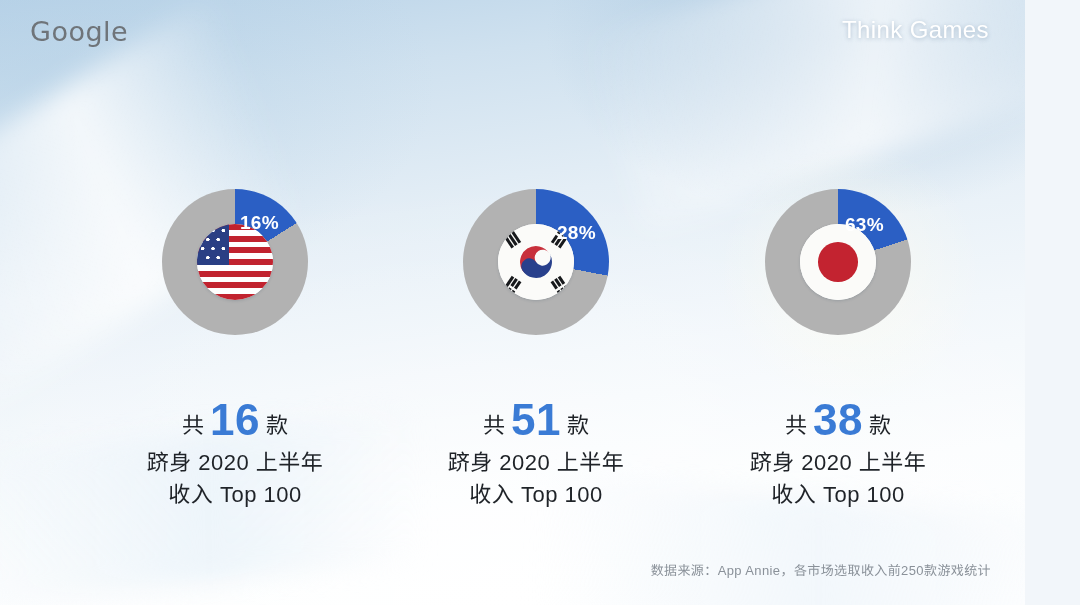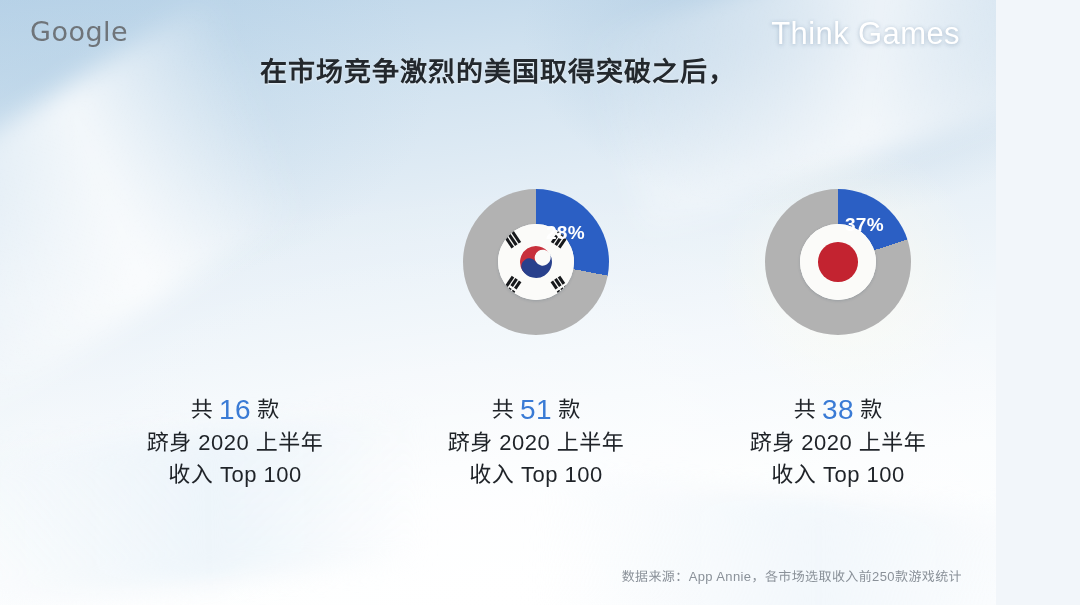--- a/index.html
+++ b/index.html
@@ -8,20 +8,21 @@
     font-family:"Liberation Sans","DejaVu Sans",sans-serif;
     background:#f2f6fa;
   }
   #slide{
     position:relative;width:996px;height:605px;overflow:hidden;
     background:
       radial-gradient(ellipse 420px 260px at 82% 6%, rgba(150,185,215,0.55) 0%, rgba(150,185,215,0) 70%),
       radial-gradient(ellipse 520px 300px at 6% 14%, rgba(175,205,228,0.40) 0%, rgba(175,205,228,0) 72%),
       radial-gradient(ellipse 700px 420px at 50% 100%, rgba(255,255,255,0.95) 0%, rgba(255,255,255,0.25) 60%, rgba(255,255,255,0) 100%),
       linear-gradient(172deg,#b9d3e8 0%,#cfe1ef 16%,#e4eef6 36%,#f2f7fb 58%,#fbfdfe 78%,#ffffff 100%);
+    padding-left: 29px;
   }
   
   .wisp{position:absolute;pointer-events:none;filter:blur(12px);}
   .wisp1{left:600px;top:-60px;width:620px;height:200px;
     background:linear-gradient(115deg,rgba(255,255,255,0) 0%,rgba(255,255,255,0.75) 45%,rgba(255,255,255,0) 80%);
     transform:rotate(-18deg);}
   .wisp2{left:-120px;top:80px;width:460px;height:230px;
     background:linear-gradient(100deg,rgba(255,255,255,0) 0%,rgba(255,255,255,0.8) 50%,rgba(255,255,255,0) 85%);
     transform:rotate(-32deg);}
   .wisp3{left:-40px;top:430px;width:520px;height:150px;
@@ -34,21 +35,21 @@
     background:radial-gradient(circle,rgba(255,252,238,0.55) 0%,rgba(255,252,238,0) 68%);pointer-events:none;}
 
   
   .brand-google{
     position:absolute;left:30px;top:16px;
     font-size:27px;letter-spacing:0.5px;color:#6f7479;
     font-family:"DejaVu Sans","Liberation Sans",sans-serif;
   }
   .brand-think{
     position:absolute;right:36px;top:16px;
-    font-size:31px;color:#ffffff;letter-spacing:0.4px;
+    font-size:24px;color:#ffffff;letter-spacing:0.4px;
     text-shadow:0 1px 4px rgba(90,120,150,0.45);
   }
 
   
   .title{
     position:absolute;left:0;right:0;top:54px;text-align:center;
     color:#23282d;font-size:27px;line-height:1.38;font-weight:bold;
     letter-spacing:1px;
     text-shadow:0 1px 2px rgba(255,255,255,0.6);
   }
@@ -86,49 +87,57 @@
 
   
   .jp-field{position:absolute;inset:0;background:#fbfbf9;}
   .jp-disc{position:absolute;left:50%;top:50%;width:52%;height:52%;margin:-26% 0 0 -26%;
     border-radius:50%;background:#c32330;}
 
   
   .caps{position:absolute;left:0;top:392px;width:1080px;}
   .cap{position:absolute;top:0;width:300px;text-align:center;color:#1f2328;}
   .cap .l1{font-size:22px;line-height:1.25;white-space:nowrap;}
-  .cap .l1 .num{font-size:28px;font-weight:normal;color:#3a7bd5;letter-spacing:0.5px;vertical-align:-2px;}
+  .cap .l1 .num{font-size:44px;font-weight:bold;color:#3a7bd5;letter-spacing:0.5px;vertical-align:-2px;}
   .cap .l2,.cap .l3{font-size:22px;line-height:1.45;white-space:nowrap;letter-spacing:0.5px;text-align:center;}
 
   
   .source{
-    position:absolute;right:34px;bottom:20px;
+    position:absolute;right:34px;bottom:26px;
     font-size:13px;color:#8a9199;letter-spacing:0.4px;white-space:nowrap;margin-left:21px;
   }
 </style>
 </head>
 <body>
 
 <div id="slide">
 
   <div class="wisp wisp1"></div>
   <div class="wisp wisp2"></div>
   <div class="wisp wisp3"></div>
   <div class="wisp wisp4"></div>
   <div class="glow"></div>
 
   <div class="brand-google">Google</div>
   <div class="brand-think">Think Games</div>
 
   <div class="title">
-    <div>在市场竞争激烈的美国取得突破之后，</div>
   </div>
 
   <div class="charts">
 
+    <div class="chart" id="chart-0" style="left:149px;">
+      <div class="donut" id="donut-0" style="background: conic-gradient(rgb(43, 95, 196) 0deg, rgb(43, 95, 196) 57.6deg, rgb(178, 178, 178) 57.6deg, rgb(178, 178, 178) 360deg);"></div>
+      <div class="flag">
+        <div class="us-stripes"></div>
+        <div class="us-canton"></div>
+        <div class="us-stars"></div>
+      </div>
+      <div class="pct" id="pct-0" style="left:91px;top:36px;">16%</div>
+    </div>
 
     <div class="chart" id="chart-1" style="left:450px;">
       <div class="donut" id="donut-1" style="background: conic-gradient(rgb(43, 95, 196) 0deg, rgb(43, 95, 196) 100.8deg, rgb(178, 178, 178) 100.8deg, rgb(178, 178, 178) 360deg);"></div>
       <div class="flag">
         <svg viewBox="0 0 100 100" width="76" height="76" aria-hidden="true">
           <rect width="100" height="100" fill="#fbfbf9"></rect>
           <g transform="translate(50,50) rotate(-33)">
             <path d="M-21,0 a21,21 0 0 1 42,0 a10.5,10.5 0 0 0 -21,0 a10.5,10.5 0 0 1 -21,0 z" fill="#c8303c"></path>
             <path d="M-21,0 a21,21 0 0 0 42,0 a10.5,10.5 0 0 1 -21,0 a10.5,10.5 0 0 0 -21,0 z" fill="#28408c"></path>
           </g>
@@ -156,30 +165,30 @@
               <rect x="-13" y="-7.5" width="11.5" height="4"></rect>
                 <rect x="1.5" y="-7.5" width="11.5" height="4"></rect>
               <rect x="-13" y="-1.8" width="11.5" height="4"></rect>
                 <rect x="1.5" y="-1.8" width="11.5" height="4"></rect>
               <rect x="-13" y="3.9" width="11.5" height="4"></rect>
                 <rect x="1.5" y="3.9" width="11.5" height="4"></rect>
             </g>
           </g>
         </svg>
       </div>
-      <div class="pct" id="pct-1" style="left:96px;top:46px;">28%</div>
+      <div class="pct" id="pct-1" style="left:107px;top:46px;">28%</div>
     </div>
 
     <div class="chart" id="chart-2" style="left:752px;">
       <div class="donut" id="donut-2" style="background: conic-gradient(rgb(43, 95, 196) 0deg, rgb(43, 95, 196) 72deg, rgb(178, 178, 178) 72deg, rgb(178, 178, 178) 360deg);"></div>
       <div class="flag">
         <div class="jp-field"></div>
         <div class="jp-disc"></div>
       </div>
-      <div class="pct" id="pct-2" style="left:93px;top:38px;">37%</div>
+      <div class="pct" id="pct-2" style="left:93px;top:38px;">63%</div>
     </div>
   </div>
 
   <div class="caps">
     <div class="cap" style="left:85px;">
       <div class="l1">
         <span>共</span>
         <span class="num">16</span>
         <span>款</span>
       </div>

